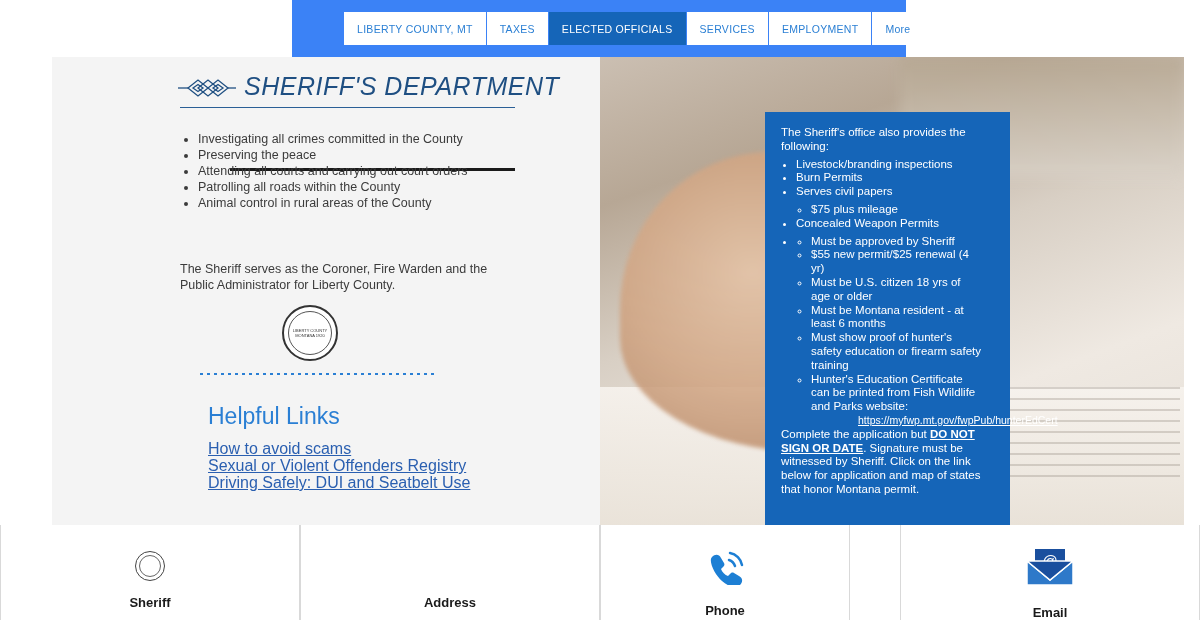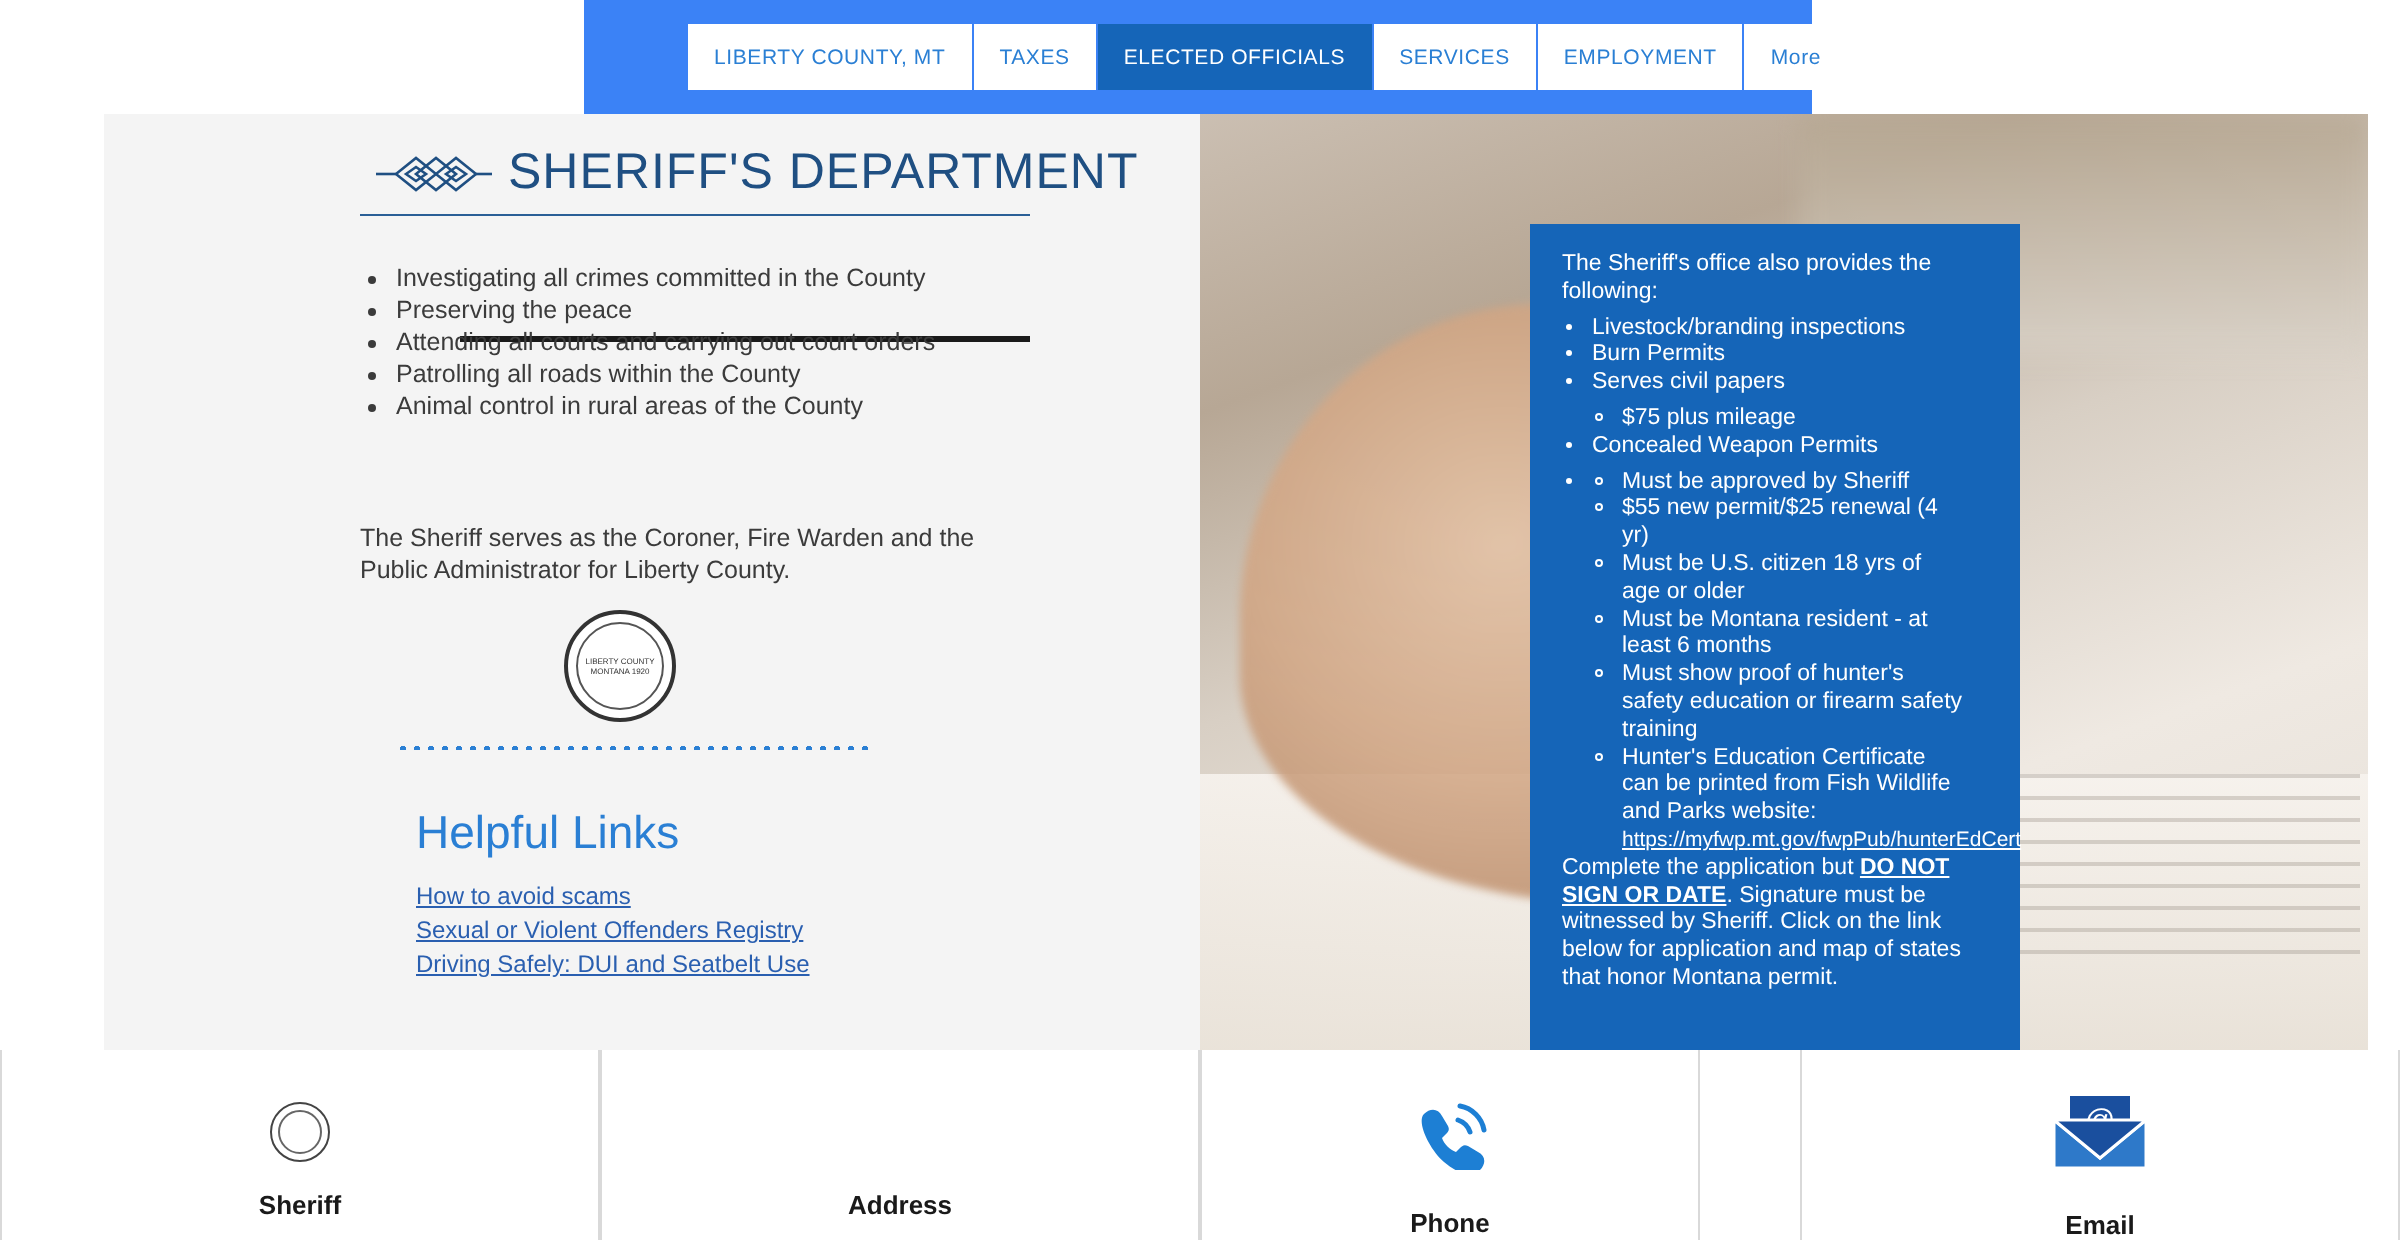--- a/index.html
+++ b/index.html
@@ -29,22 +29,22 @@
   
   .stage { position: absolute; left: 0; top: 57px; width: 1200px; height: 468px; }
   .left-panel {
     position: absolute; left: 52px; top: 0; width: 548px; height: 468px;
     background: #f4f4f4;
   }
   .white-strip { position:absolute; left:0; top:0; width:52px; height:468px; background:#ffffff; }
 
   
   .sheriff-head {
-    position: absolute; left: 134px; top: 15px; width: 420px;
-    display: flex; align-items: center;
+    position: absolute; left: 124px; top: 15px; width: 420px;
+    display: flex; align-items: flex-end; font-style: italic;
   }
   .diamond-orn { display:flex; align-items:center; margin-right: 6px; }
   .sheriff-title {
     font-size: 25px; color: #1f4f82; letter-spacing: .5px;
     font-family: "Liberation Sans", sans-serif; font-weight: 400;
   }
   .head-rule {
     position:absolute; left:128px; top:50px; width:335px; height:0;
     border-top: 1px solid #2a5f96;
   }
@@ -76,21 +76,21 @@
   }
   .dotted-rule {
     position:absolute; left:146px; top:314px; width:238px; height:4px;
     background-image: radial-gradient(#2a7fd4 1.6px, transparent 1.7px);
     background-size: 7px 7px; background-repeat: repeat-x;
   }
   .helpful-title {
     position:absolute; left:156px; top:346px;
     font-size: 23px; color:#2a7fd4; font-weight: 400;
   }
-  .links { position:absolute; left:156px; top:383px; font-size:12px; line-height:17px; }
+  .links { position:absolute; left:156px; top:383px; font-size:16px; line-height:17px; }
   .links a { display:block; color:#2a5fb0; text-decoration: underline; }
 
   
   .right-panel {
     position: absolute; left: 600px; top: 0; width: 584px; height: 468px;
     overflow: hidden;
     background: linear-gradient(160deg, #cbbfb2 0%, #b7a795 22%, #d8cfc4 45%, #efe9e2 70%, #e4ded6 100%);
   }
   .photo-hand {
     position:absolute; left: 20px; top: 95px; width: 330px; height: 300px;
@@ -117,21 +117,21 @@
   }
 
   .blue-box {
     position:absolute; left:165px; top:55px; width:245px; height:415px;
     background:#1565b8; color:#ffffff; padding: 14px 28px 10px 16px;
     font-size: 11.5px; line-height: 13.8px;
   }
   .blue-box ul { margin: 4px 0 0 0; padding-left: 15px; }
   .blue-box ul ul { padding-left: 15px; list-style-type: circle; }
   .blue-box li { margin: 0; }
-  .blue-box a { color:#ffffff; font-size: 10.5px; }
+  .blue-box a { color:#ffffff; font-size: 10.5px; margin-left: 47px; }
   .bb-foot { margin-top: 0; }
   .bb-foot strong { text-decoration: underline; }
 
   .btn-row { position:absolute; left: 755px; top: 490px; display:flex; gap: 22px; }
   .cta-btn {
     background:#4a8ed1; color:#ffffff; font-size: 10.5px;
     padding: 7px 12px; border: 1px solid #3c7fc0; white-space:nowrap;
     font-family: "Liberation Serif", serif;
   }
 

